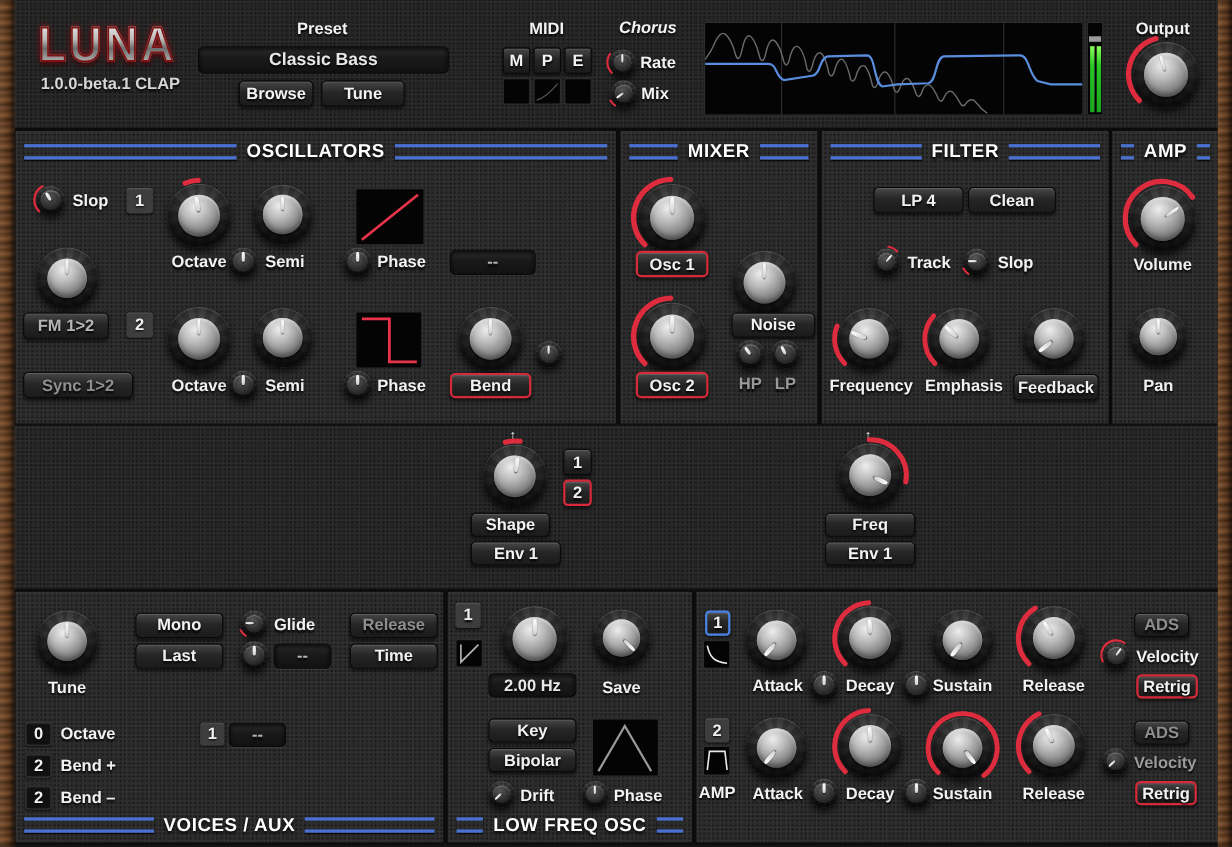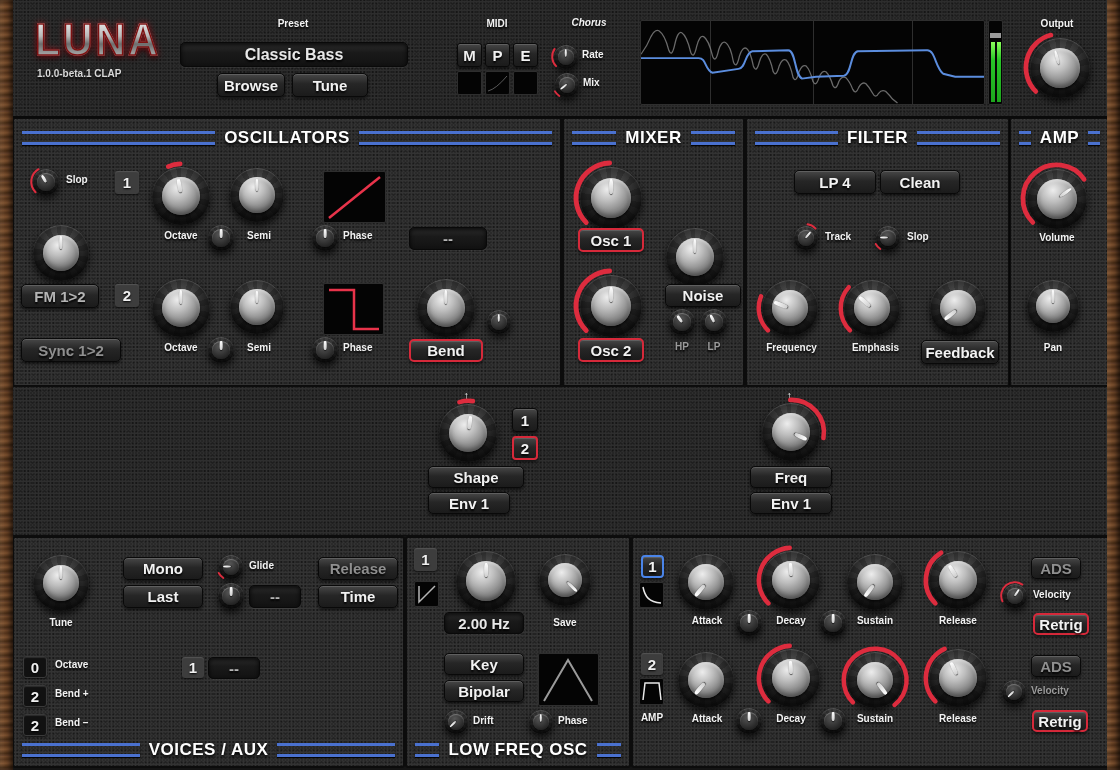--- a/index.html
+++ b/index.html
@@ -14,21 +14,21 @@
     box-shadow:inset -3px 0 5px rgba(0,0,0,.65), inset 3px 0 4px rgba(255,220,180,.12);}
   .wood.right{right:0;}
   .wood.left{left:0;}
   .topbar{position:absolute;left:13px;top:0;width:1094px;height:116px;background-color:#242424;
     border-bottom:2px solid #0a0a0a;z-index:1;}
   .panel{position:absolute;border:1px solid #0c0c0c;border-radius:2px;
     box-shadow:inset 0 1px 0 rgba(255,255,255,.05), 0 0 0 1px rgba(0,0,0,.4);}
   .midstrip{position:absolute;left:13px;top:386px;width:1094px;height:148px;background-color:#262626;
     border-top:1px solid #0d0d0d;border-bottom:1px solid #0d0d0d;}
   
-  .lbl{position:absolute;color:#f2f2f2;font-weight:bold;font-size:10px;white-space:nowrap;
+  .lbl{position:absolute;color:#f2f2f2;font-weight:bold;font-size:15px;white-space:nowrap;
     text-shadow:0 2px 2px rgba(0,0,0,.95);}
   .lbl.c{text-align:center;}
   .lbl.dim{color:#9a9a9a;}
   
   .schead,.scfoot{position:absolute;left:8px;right:8px;display:flex;align-items:center;gap:9px;height:22px;}
   .schead{top:8px;} .scfoot{bottom:5px;}
   .ln{flex:1;height:8px;border-top:3px solid #4a71cf;border-bottom:3px solid #4a71cf;
     box-shadow:0 1px 1px rgba(0,0,0,.9);}
   .ttl{color:#fff;font-weight:bold;font-size:17px;letter-spacing:.5px;text-shadow:0 2px 3px #000;}
   
@@ -457,21 +457,21 @@
         </svg>
         <div class="kb">
           <div class="kc"></div>
           <div class="kp" style="transform:rotate(8deg)">
             <i></i>
           </div>
         </div>
       </div>
     <div class="btn" style="left:499px;top:21px;width:26px;height:24px;border-radius:4px;">1</div>
     <div class="btn red" style="left:499px;top:49px;width:26px;height:24px;border-radius:4px;">2</div>
-    <div class="btn" style="left:415px;top:79px;width:96px;height:22px;">Shape</div>
+    <div class="btn" style="left:415px;top:79px;width:72px;height:22px;">Shape</div>
     <div class="btn" style="left:415px;top:105px;width:82px;height:22px;">Env 1</div>
     <div class="arrow" style="left:773px;top:1px;">↑</div>
     <div class="knob" style="left:749px;top:16px;width:58px;height:58px;">
         <svg viewBox="0 0 100 100">
           <path d="M 48.39 4.03 A 46 46 0 0 1 95.30 57.99" fill="none" stroke="#dd2c3e" stroke-width="6.5" stroke-linecap="round"></path>
         </svg>
         <div class="kb">
           <div class="kc"></div>
           <div class="kp" style="transform:rotate(115deg)">
             <i></i>

